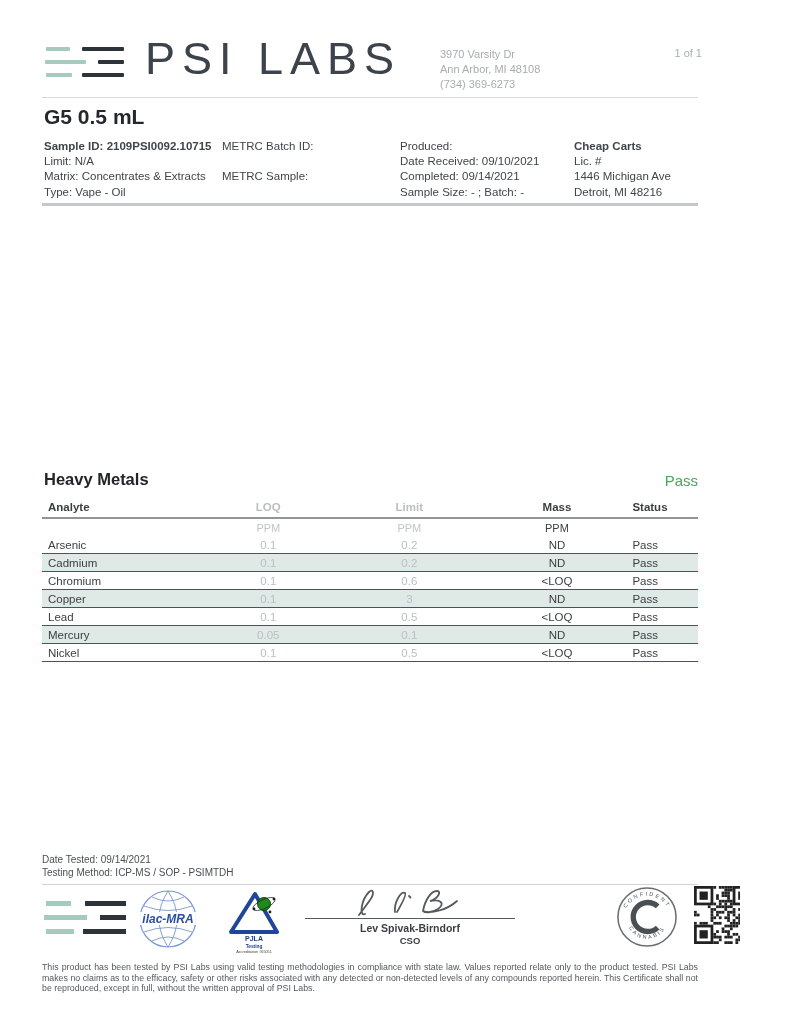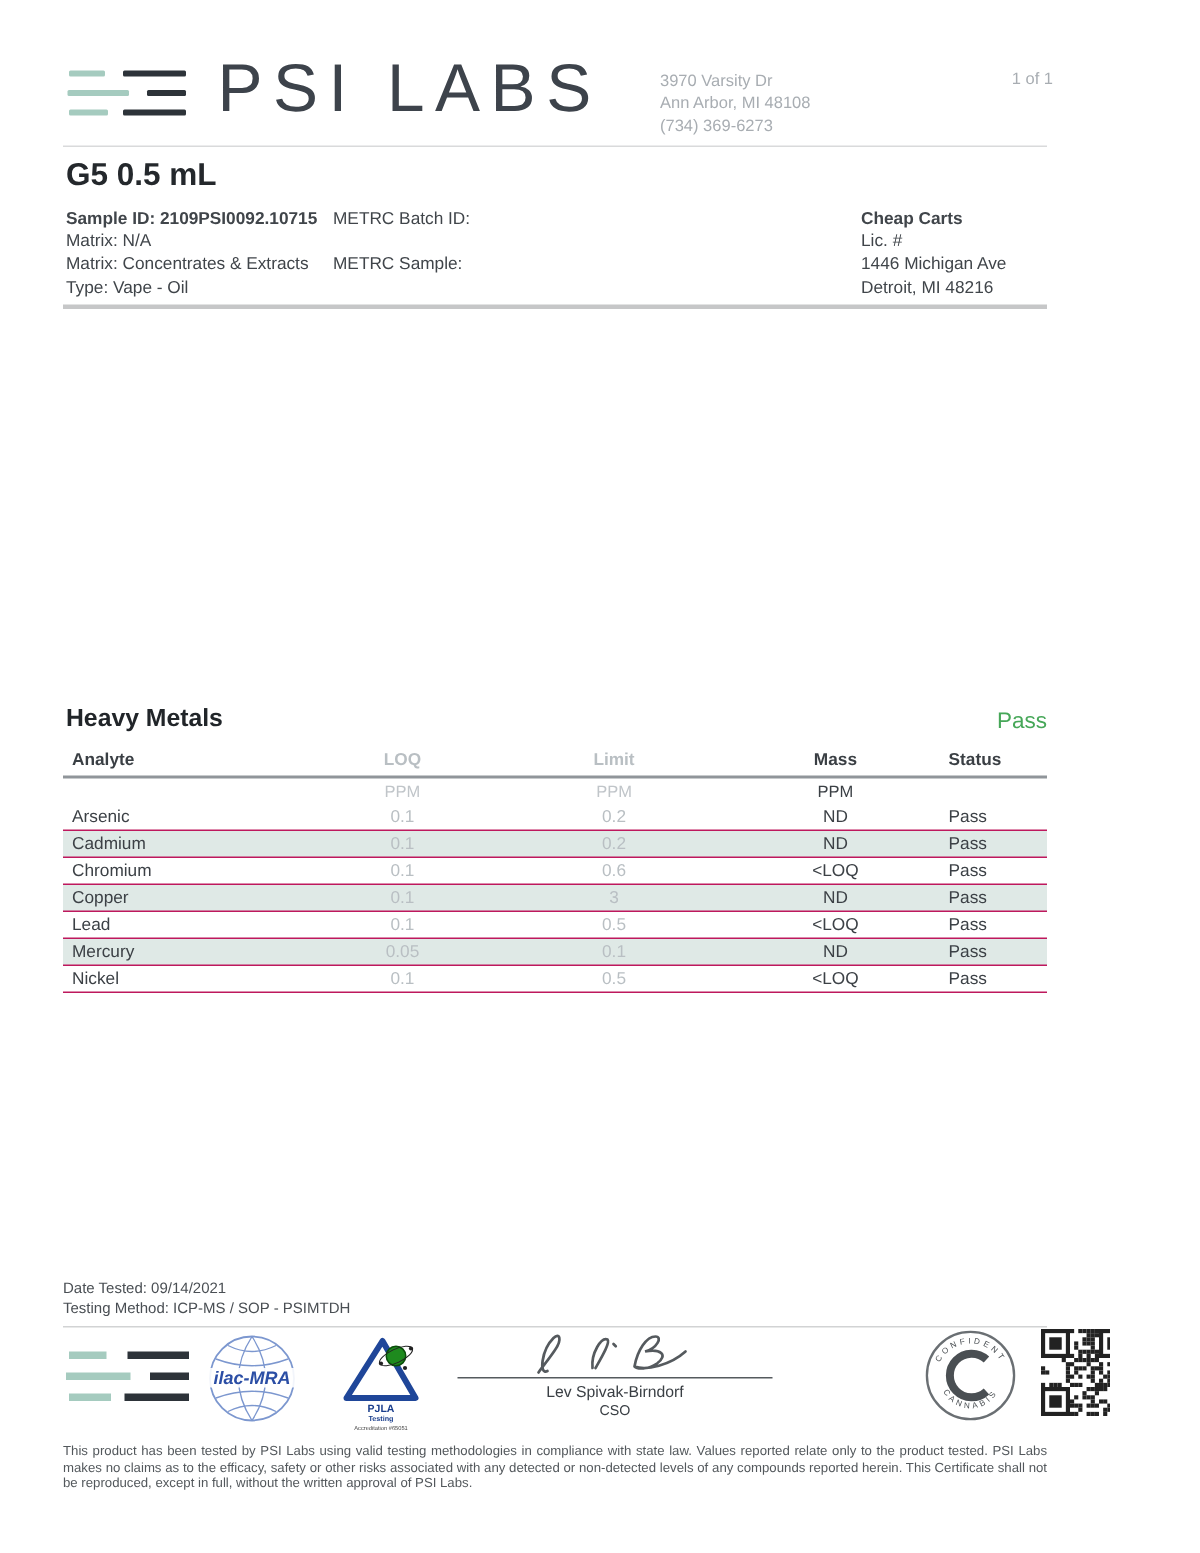--- a/index.html
+++ b/index.html
@@ -50,21 +50,21 @@
   .logo-mark2{position:absolute;left:44px;top:899px;width:82px;height:38px;}
   .logo-mark2 span{position:absolute;height:4.5px;}
   .m2-t1{left:2px;top:2px;width:25px;background:#a5cbbf;}
   .m2-b1{left:41px;top:2px;width:41px;background:#2d3339;}
   .m2-t2{left:0px;top:16px;width:43px;background:#a5cbbf;}
   .m2-b2{left:56px;top:16px;width:26px;background:#2d3339;}
   .m2-t3{left:2px;top:30px;width:28px;background:#a5cbbf;}
   .m2-b3{left:39px;top:30px;width:43px;background:#2d3339;}
   .ilac{position:absolute;left:138px;top:889px;}
   .pjla{position:absolute;left:226px;top:886px;}
-  .sig-block{position:absolute;left:305px;top:884px;width:210px;text-align:center;}
+  .sig-block{position:absolute;left:305px;top:884px;width:210px;text-align:center;font-weight:bold;}
   .sig-svg{display:block;margin:0 auto;}
   .sig-line{border-top:1.5px solid #555a5e;margin-top:-2px;}
   .sig-name{font-size:10.5px;color:#3a3f44;margin-top:3px;}
   .sig-role{font-size:9.5px;color:#3a3f44;margin-top:1px;}
   .confident{position:absolute;left:616px;top:886px;}
   .qr{position:absolute;left:694px;top:886px;width:58px;height:58px;}
   .disclaimer{position:absolute;left:42px;right:42px;top:962px;font-size:8.8px;
               line-height:10.6px;color:#53585c;text-align:justify;}
 </style>
 </head>
@@ -85,28 +85,34 @@
     <div>3970 Varsity Dr</div>
     <div>Ann Arbor, MI 48108</div>
     <div>(734) 369-6273</div>
   </div>
   <div class="pagenum">1 of 1</div>
   <div class="rule1"></div>
 
   <div class="sample-title">G5 0.5 mL</div>
   <div class="info info1">
     <div class="b">Sample ID: 2109PSI0092.10715</div>
-    <div>Matrix: N/A</div>
+    <div>Limit: N/A</div>
     <div>Matrix: Concentrates &amp; Extracts</div>
     <div>Type: Vape - Oil</div>
   </div>
   <div class="info info2">
     <div>METRC Batch ID:</div>
     <div class="metrc-gap"></div>
     <div>METRC Sample:</div>
+  </div>
+  <div class="info info3">
+    <div>Produced:</div>
+    <div>Date Received: 09/10/2021</div>
+    <div>Completed: 09/14/2021</div>
+    <div>Sample Size: - ; Batch: -</div>
   </div>
   <div class="info info4">
     <div class="b">Cheap Carts</div>
     <div>Lic. #</div>
     <div>1446 Michigan Ave</div>
     <div>Detroit, MI 48216</div>
   </div>
   <div class="rule2"></div>
 
   <div class="hm-title">Heavy Metals</div>

